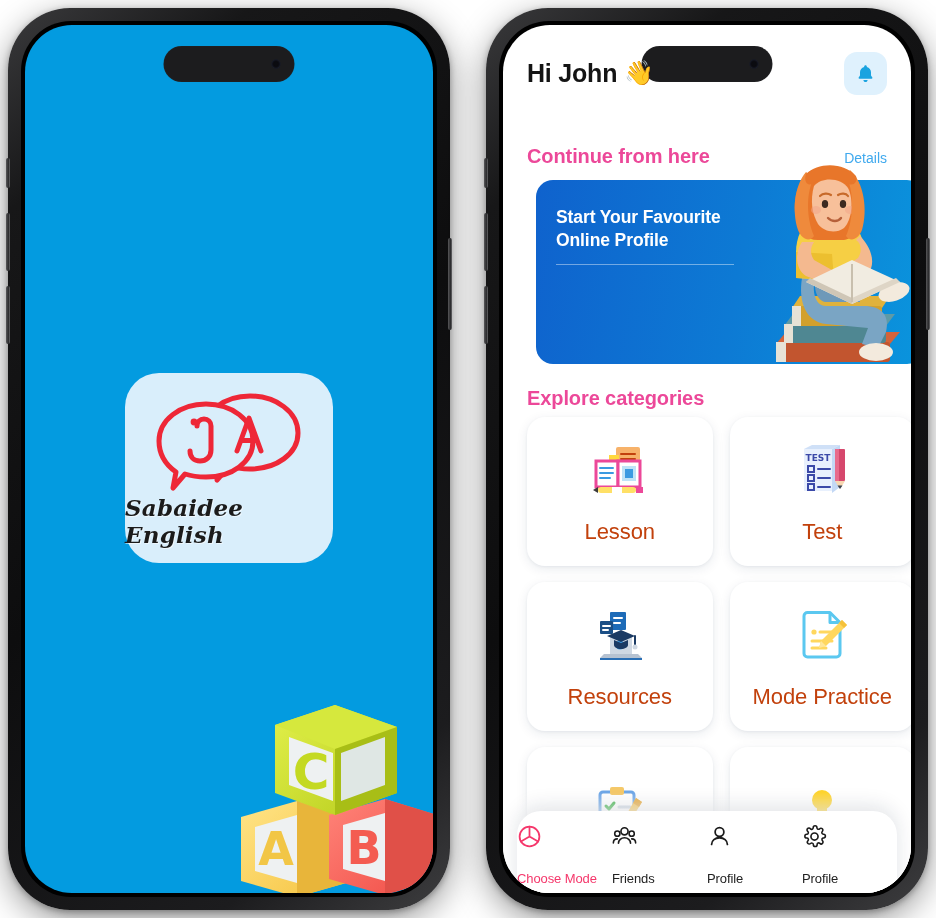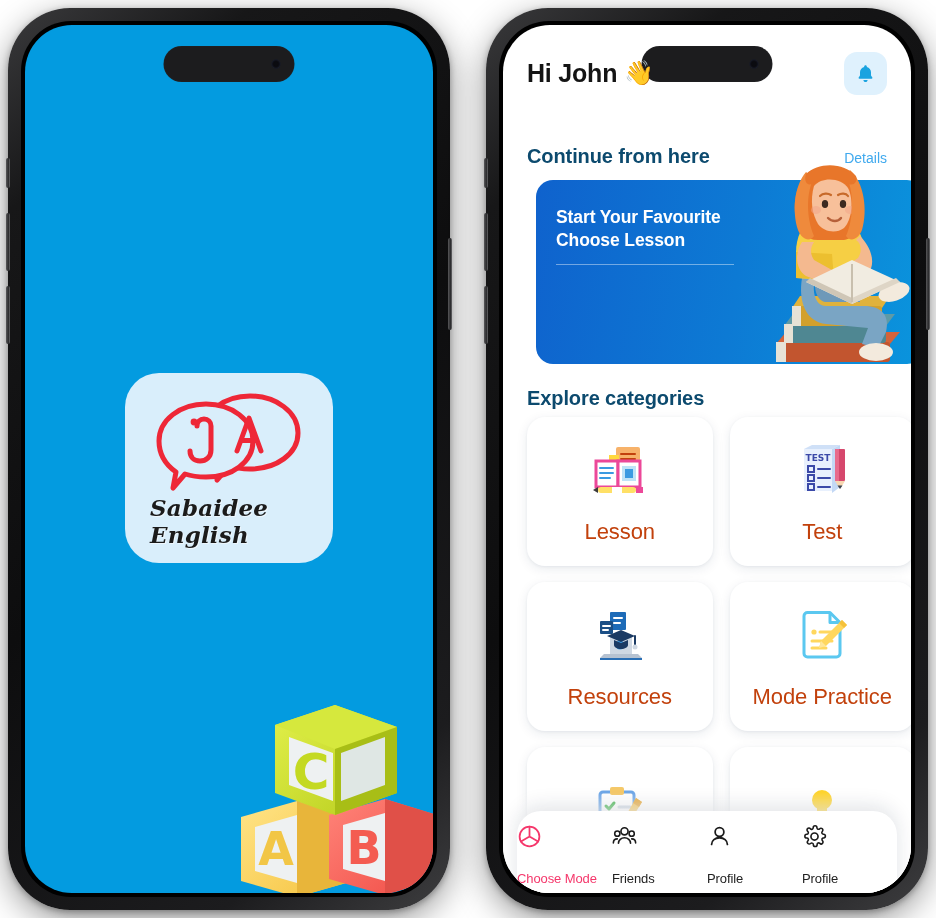--- a/index.html
+++ b/index.html
@@ -106,21 +106,20 @@
   .logo-bubbles { width: 150px; height: 104px; }
   .logo-word {
     font-family: "DejaVu Serif", serif;
     font-style: italic;
     font-weight: 700;
     font-size: 23px;
     color: #1b1b1b;
     letter-spacing: .2px;
     margin-top: 2px;
     text-shadow: 1px 1px 0 rgba(255,255,255,.55);
-    padding-left: 25px;
   }
 
   
   .blocks {
     position: absolute;
     right: -4px;
     bottom: -6px;
     width: 212px;
     height: 210px;
   }
@@ -164,21 +163,21 @@
 
   .section-row {
     position: absolute;
     left: 24px; right: 24px;
     display: flex;
     align-items: baseline;
   }
   .section-title {
     font-size: 20px;
     font-weight: 600;
-    color: #0c4a6e;
+    color: #ec4899;
     letter-spacing: -.1px;
   }
   .details-link {
     margin-left: auto;
     font-size: 14px;
     color: #3fa9ee;
     font-weight: 400;
   }
   #row-continue { top: 120px; }
   #row-explore  { top: 362px; }
@@ -417,21 +416,21 @@
           <div class="section-row" id="row-continue">
             <div class="section-title">Continue from here</div>
             <div class="details-link">Details</div>
           </div>
 
           <div class="banner">
             <div class="banner-clip"></div>
             <div class="banner-text">
               <div class="banner-title">
                 <div>Start Your Favourite</div>
-                <div>Choose Lesson</div>
+                <div>Online Profile</div>
               </div>
               <div class="banner-rule"></div>
             </div>
 
             <svg class="banner-girl" viewBox="0 0 190 216">
 
               <g>
                 <path d="M36 188 L150 188 L160 176 L46 176 Z" fill="#d4633a"></path>
                 <rect x="36" y="186" width="114" height="20" rx="3" fill="#c2552f"></rect>
                 <rect x="36" y="186" width="10" height="20" fill="#e7e2d6"></rect>

